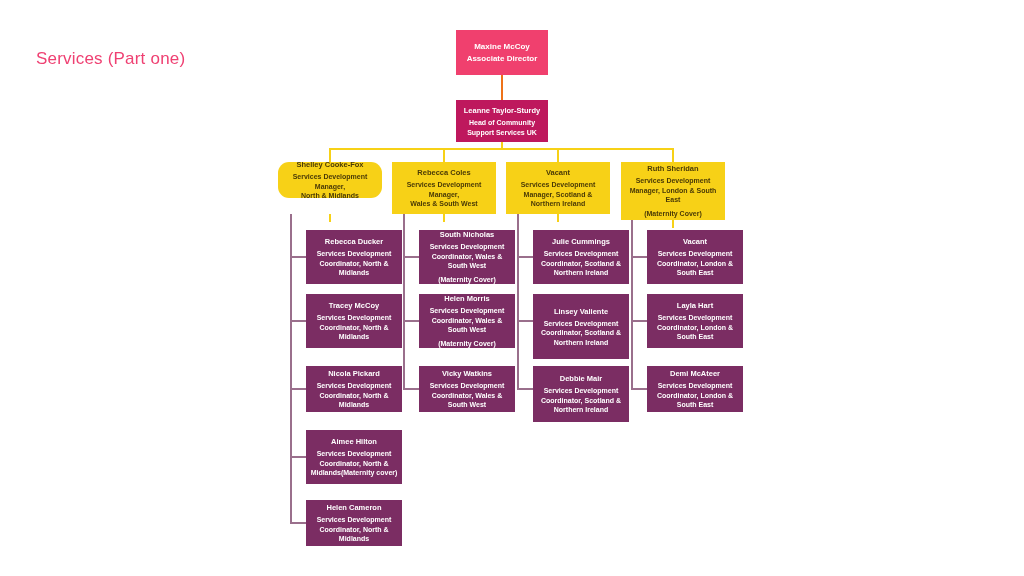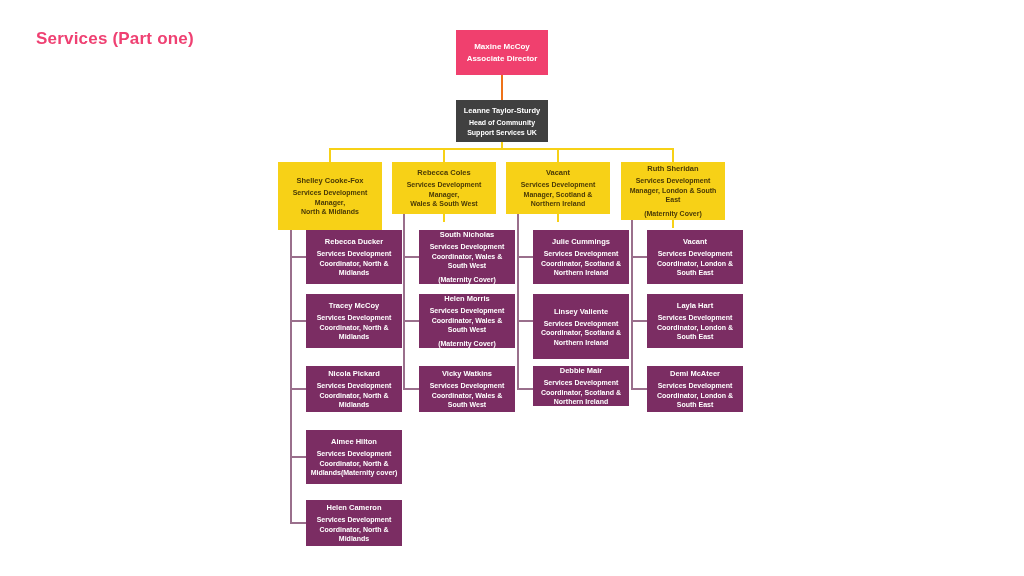--- a/index.html
+++ b/index.html
@@ -16,23 +16,23 @@
   }
   #chart-root {
     position: absolute;
     left: 0; top: 0;
     width: 1024px;
     height: 576px;
   }
   .page-title {
     position: absolute;
     left: 36px;
-    top: 29px;
+    top: 49px;
     font-size: 17px;
-    font-weight: bold;
+    font-weight: normal;
     color: #ef4072;
     letter-spacing: 0.2px;
     white-space: nowrap;
   }
   .node {
     position: absolute;
     box-sizing: border-box;
     display: flex;
     flex-direction: column;
     align-items: center;
@@ -59,21 +59,21 @@
     line-height: 11px;
     font-weight: bold;
     margin-top: 3px;
   }
   .node.root {
     background: #f0406e;
   }
   .node.root .nm { font-size: 8px; }
   .node.root .rl { font-size: 8px; text-align: right; }
   .node.head {
-    background: #404040;
+    background: #be185d;
   }
   .node.mgr {
     background: #f7d117;
     color: #4a3a06;
   }
   .node.mgr .nm { color: #4a3a06; }
   .node.mgr .rl { color: #4a3a06; }
   .node.mgr .sub { color: #4a3a06; }
   .node.coord {
     background: #7b2d63;
@@ -129,21 +129,21 @@
 
   <div id="nodes">
       <div class="node root" style="left: 456px; top: 30px; width: 92px; height: 45px;">
         <div class="nm">Maxine McCoy</div>
         <div class="rl">Associate Director</div>
       </div>
       <div class="node head" style="left: 456px; top: 100px; width: 92px; height: 42px;">
         <div class="nm">Leanne Taylor-Sturdy</div>
         <div class="rl">Head of Community Support Services UK</div>
       </div>
-      <div class="node mgr" style="left: 278px; top: 162px; width: 104px; height: 68px;">
+      <div class="node mgr" style="left: 278px; top: 162px; width: 104px; height: 36px; border-radius: 11px;">
         <div class="nm">Shelley Cooke-Fox</div>
         <div class="rl">Services Development Manager,</div>
         <div class="rl">North &amp; Midlands</div>
       </div>
       <div class="node coord" style="left: 306px; top: 230px; width: 96px; height: 54px;">
         <div class="nm">Rebecca Ducker</div>
         <div class="rl">Services Development Coordinator, North &amp; Midlands</div>
       </div>
       <div class="node coord" style="left: 306px; top: 294px; width: 96px; height: 54px;">
         <div class="nm">Tracey McCoy</div>
@@ -185,21 +185,21 @@
         <div class="rl">Services Development Manager, Scotland &amp; Northern Ireland</div>
       </div>
       <div class="node coord" style="left: 533px; top: 230px; width: 96px; height: 54px;">
         <div class="nm">Julie Cummings</div>
         <div class="rl">Services Development Coordinator, Scotland &amp; Northern Ireland</div>
       </div>
       <div class="node coord" style="left: 533px; top: 294px; width: 96px; height: 65px;">
         <div class="nm">Linsey Valiente</div>
         <div class="rl">Services Development Coordinator, Scotland &amp; Northern Ireland</div>
       </div>
-      <div class="node coord" style="left: 533px; top: 366px; width: 96px; height: 40px;">
+      <div class="node coord" style="left: 533px; top: 366px; width: 96px; height: 56px;">
         <div class="nm">Debbie Mair</div>
         <div class="rl">Services Development Coordinator, Scotland &amp; Northern Ireland</div>
       </div>
       <div class="node mgr" style="left: 621px; top: 162px; width: 104px; height: 58px;">
         <div class="nm">Ruth Sheridan</div>
         <div class="rl">Services Development Manager, London &amp; South East</div>
         <div class="sub">(Maternity Cover)</div>
       </div>
       <div class="node coord" style="left: 647px; top: 230px; width: 96px; height: 54px;">
         <div class="nm">Vacant</div>

